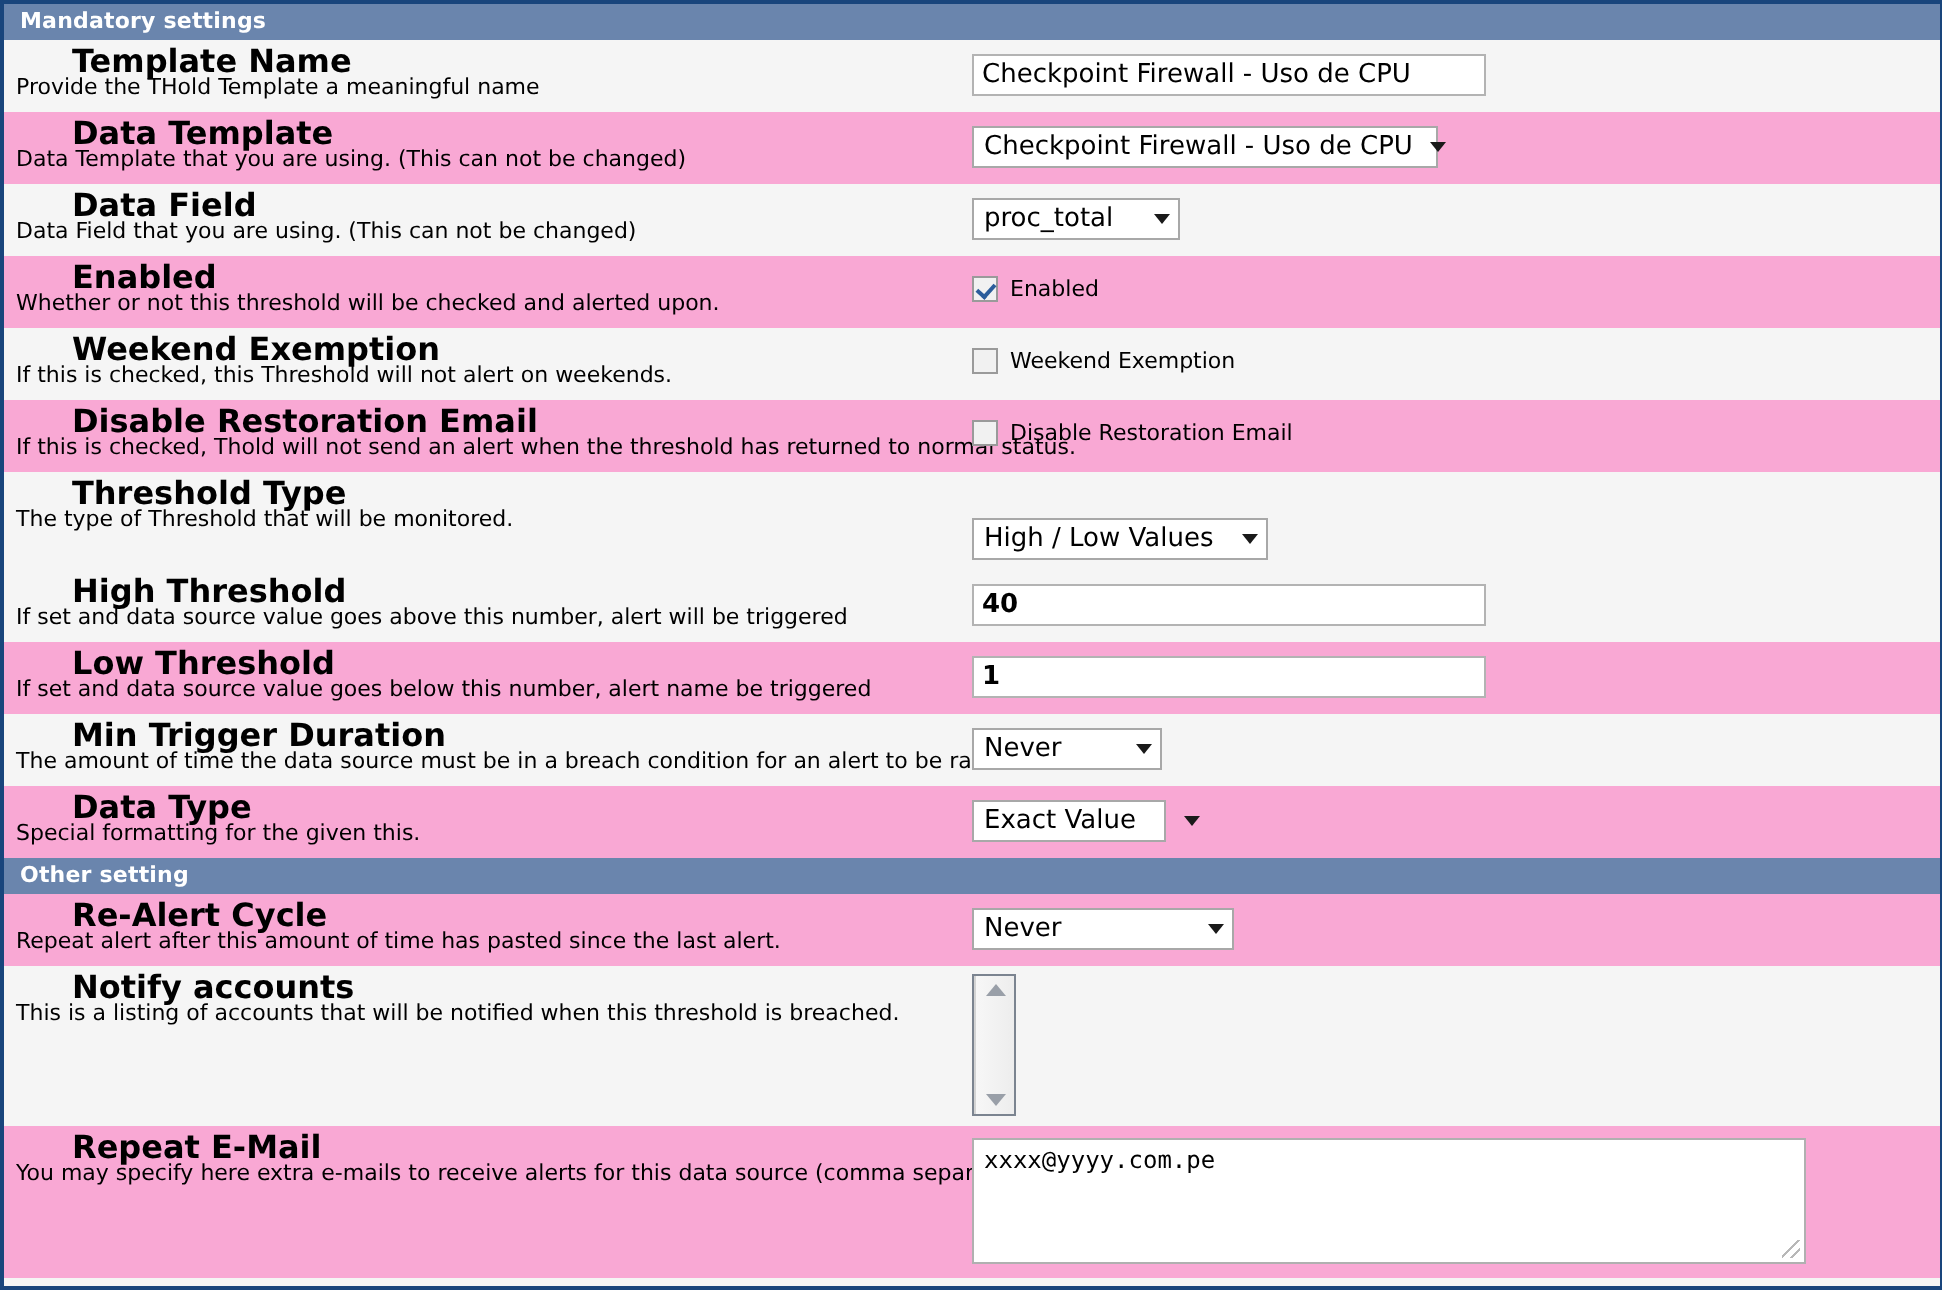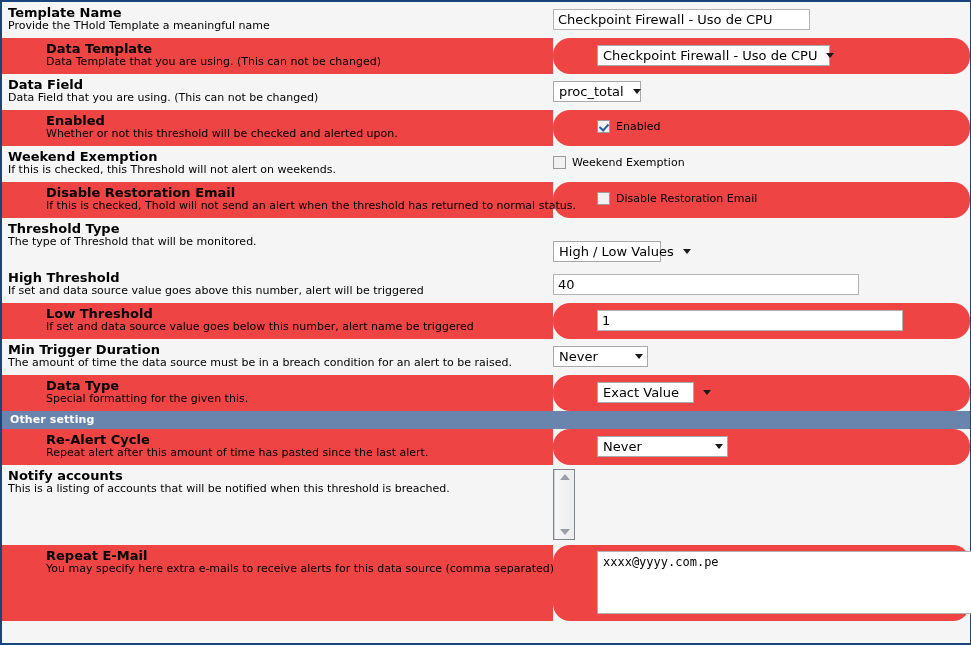--- a/index.html
+++ b/index.html
@@ -32,59 +32,59 @@
     background: #6a85ad;
     color: #ffffff;
     font-weight: bold;
     font-size: 11px;
     padding: 3px 0 3px 8px;
     height: 17px;
     line-height: 12px;
     letter-spacing: 0.1px;
   }
   tr.row-light > td { background: #f5f5f5; }
-  tr.row-dark  > td { background: #ef4444; padding-left: 44px; }
+  tr.row-dark  > td { background: #f9a8d4; }
 
   td.labelcell {
     width: 551px;
     padding: 4px 6px 5px 6px;
     vertical-align: top;
   }
   td.fieldcell {
     padding: 4px 4px 5px 0px;
     vertical-align: middle;
-    border-radius: 17px;
   }
   .field-title {
     font-weight: bold;
-    font-size: 13px;
+    font-size: 16px;
     line-height: 13px;
     color: #000;
     white-space: nowrap;
+    margin-left: 28px;
   }
   .field-desc {
     font-weight: normal;
     font-size: 11px;
     line-height: 14px;
     color: #000;
     white-space: nowrap;
   }
 
   input.text {
     font-family: "DejaVu Sans", "Liberation Sans", sans-serif;
     font-size: 13px;
     color: #000;
     background: #ffffff;
     border: 1px solid #b3b3b3;
     height: 21px;
     padding: 1px 4px;
     outline: none;
   }
   input.wide { width: 257px; }
-  input.thresh { width: 306px; }
+  input.thresh { width: 257px; font-weight: bold; }
 
   .select {
     display: inline-flex;
     align-items: center;
     justify-content: space-between;
     background: #ffffff;
     border: 1px solid #a8a8a8;
     height: 21px;
     padding: 0 4px 0 5px;
     font-size: 13px;
@@ -95,22 +95,22 @@
     cursor: default;
   }
   .select .caret {
     margin-left: 9px;
     width: 0; height: 0;
     border-left: 4px solid transparent;
     border-right: 4px solid transparent;
     border-top: 5px solid #1a1a1a;
   }
   .select.w-datatemplate { width: 233px; }
-  .select.w-datafield   { width: 88px; }
-  .select.w-threshtype  { width: 108px; margin-top: 19px; }
+  .select.w-datafield   { width: 104px; }
+  .select.w-threshtype  { width: 148px; margin-top: 19px; }
   .select.w-mintrigger  { width: 95px; }
   .select.w-datatype    { width: 97px; gap: 15px; }
   .select.w-realert     { width: 131px; }
 
   .cbwrap {
     display: inline-flex;
     align-items: center;
     gap: 6px;
   }
   .cb {
@@ -189,20 +189,23 @@
   }
   td.tallcell { height: 76px; }
 </style>
 </head>
 <body>
 
 <div id="page">
   <table class="form">
 
     <tbody>
+        <tr class="section-header">
+      <td colspan="2">Mandatory settings</td>
+    </tr>
 
     <tr class="row-light">
       <td class="labelcell">
         <div class="field-title">Template Name</div>
         <div class="field-desc">Provide the THold Template a meaningful name</div>
       </td>
       <td class="fieldcell">
         <input class="text wide" type="text" value="Checkpoint Firewall - Uso de CPU" style="">
       </td>
     </tr>

